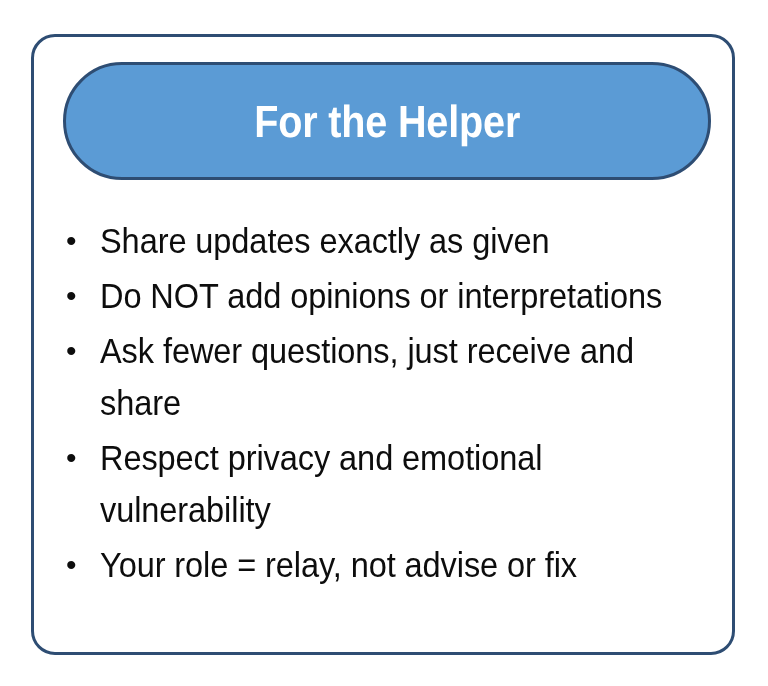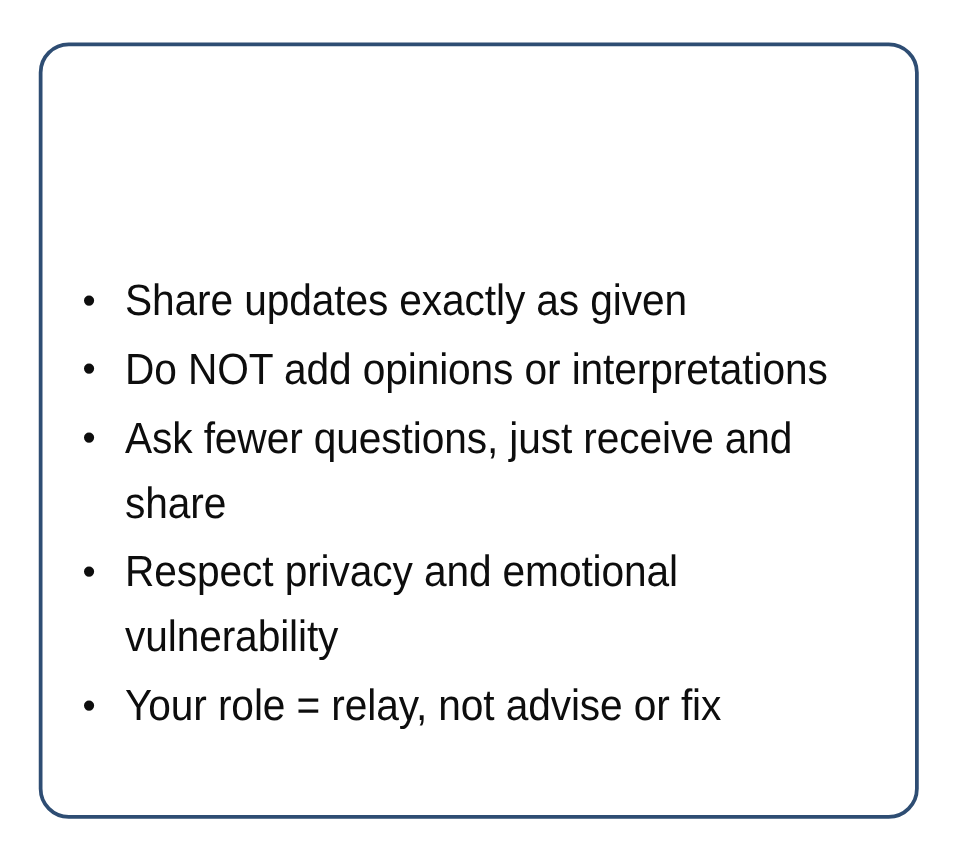--- a/index.html
+++ b/index.html
@@ -100,20 +100,23 @@
     width: 107.5%;
   }
 </style>
 </head>
 <body>
 
 <div id="slide">
 
   <div id="card">
 
+    <div id="title-pill">
+      <span id="title-text">For the Helper</span>
+    </div>
 
     <ul id="bullets">
 
       <li class="bullet-item">
         <span class="marker">•</span>
         <span class="btext">Share updates exactly as given</span>
       </li>
 
       <li class="bullet-item">
         <span class="marker">•</span>

